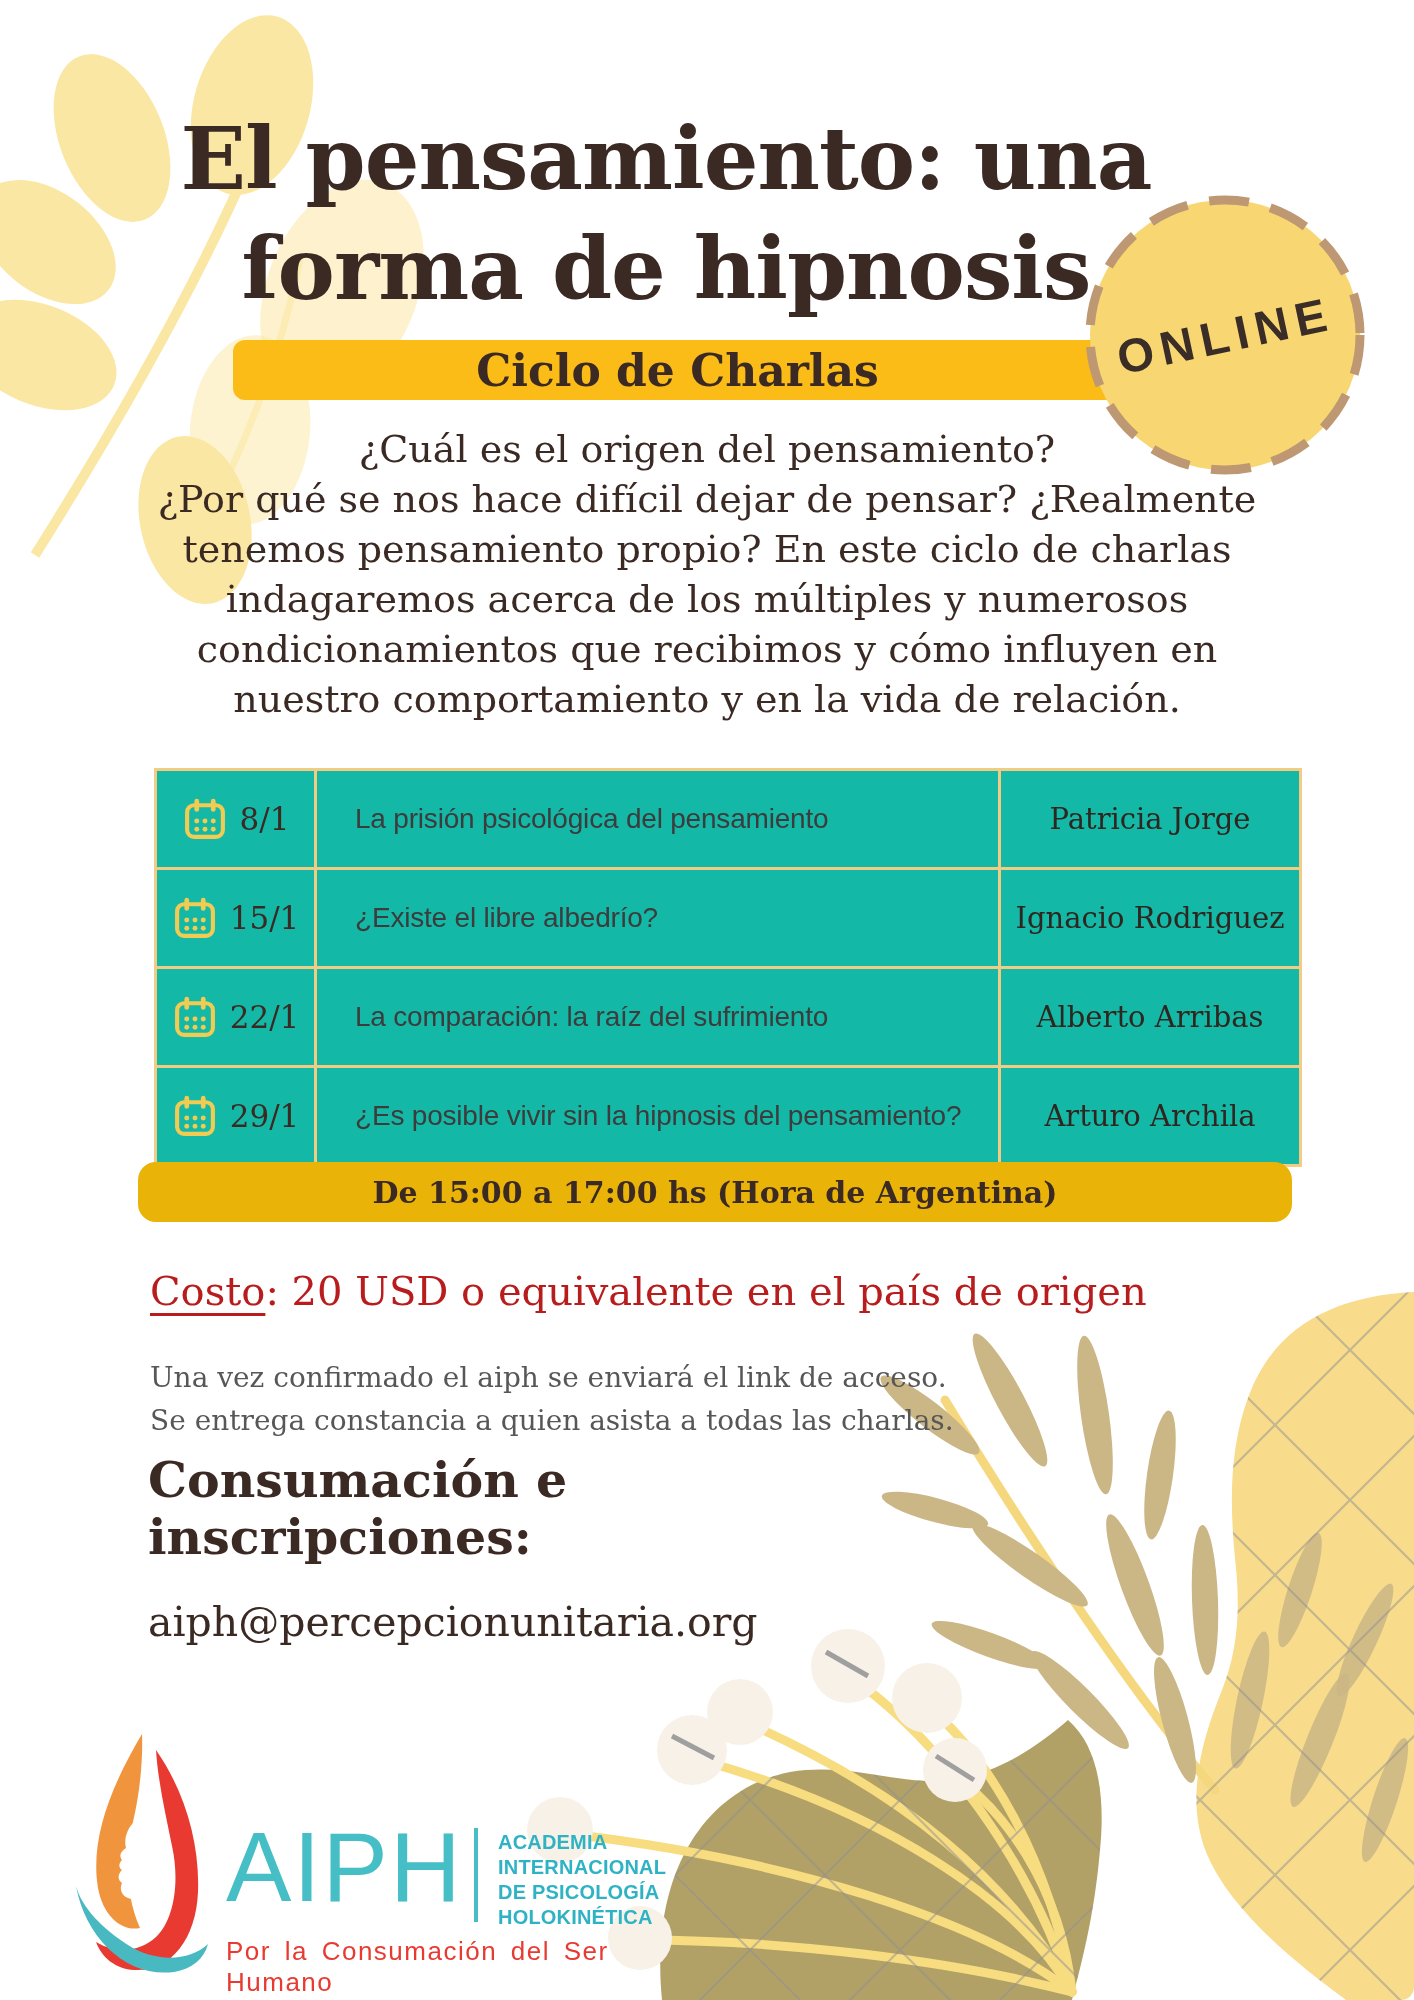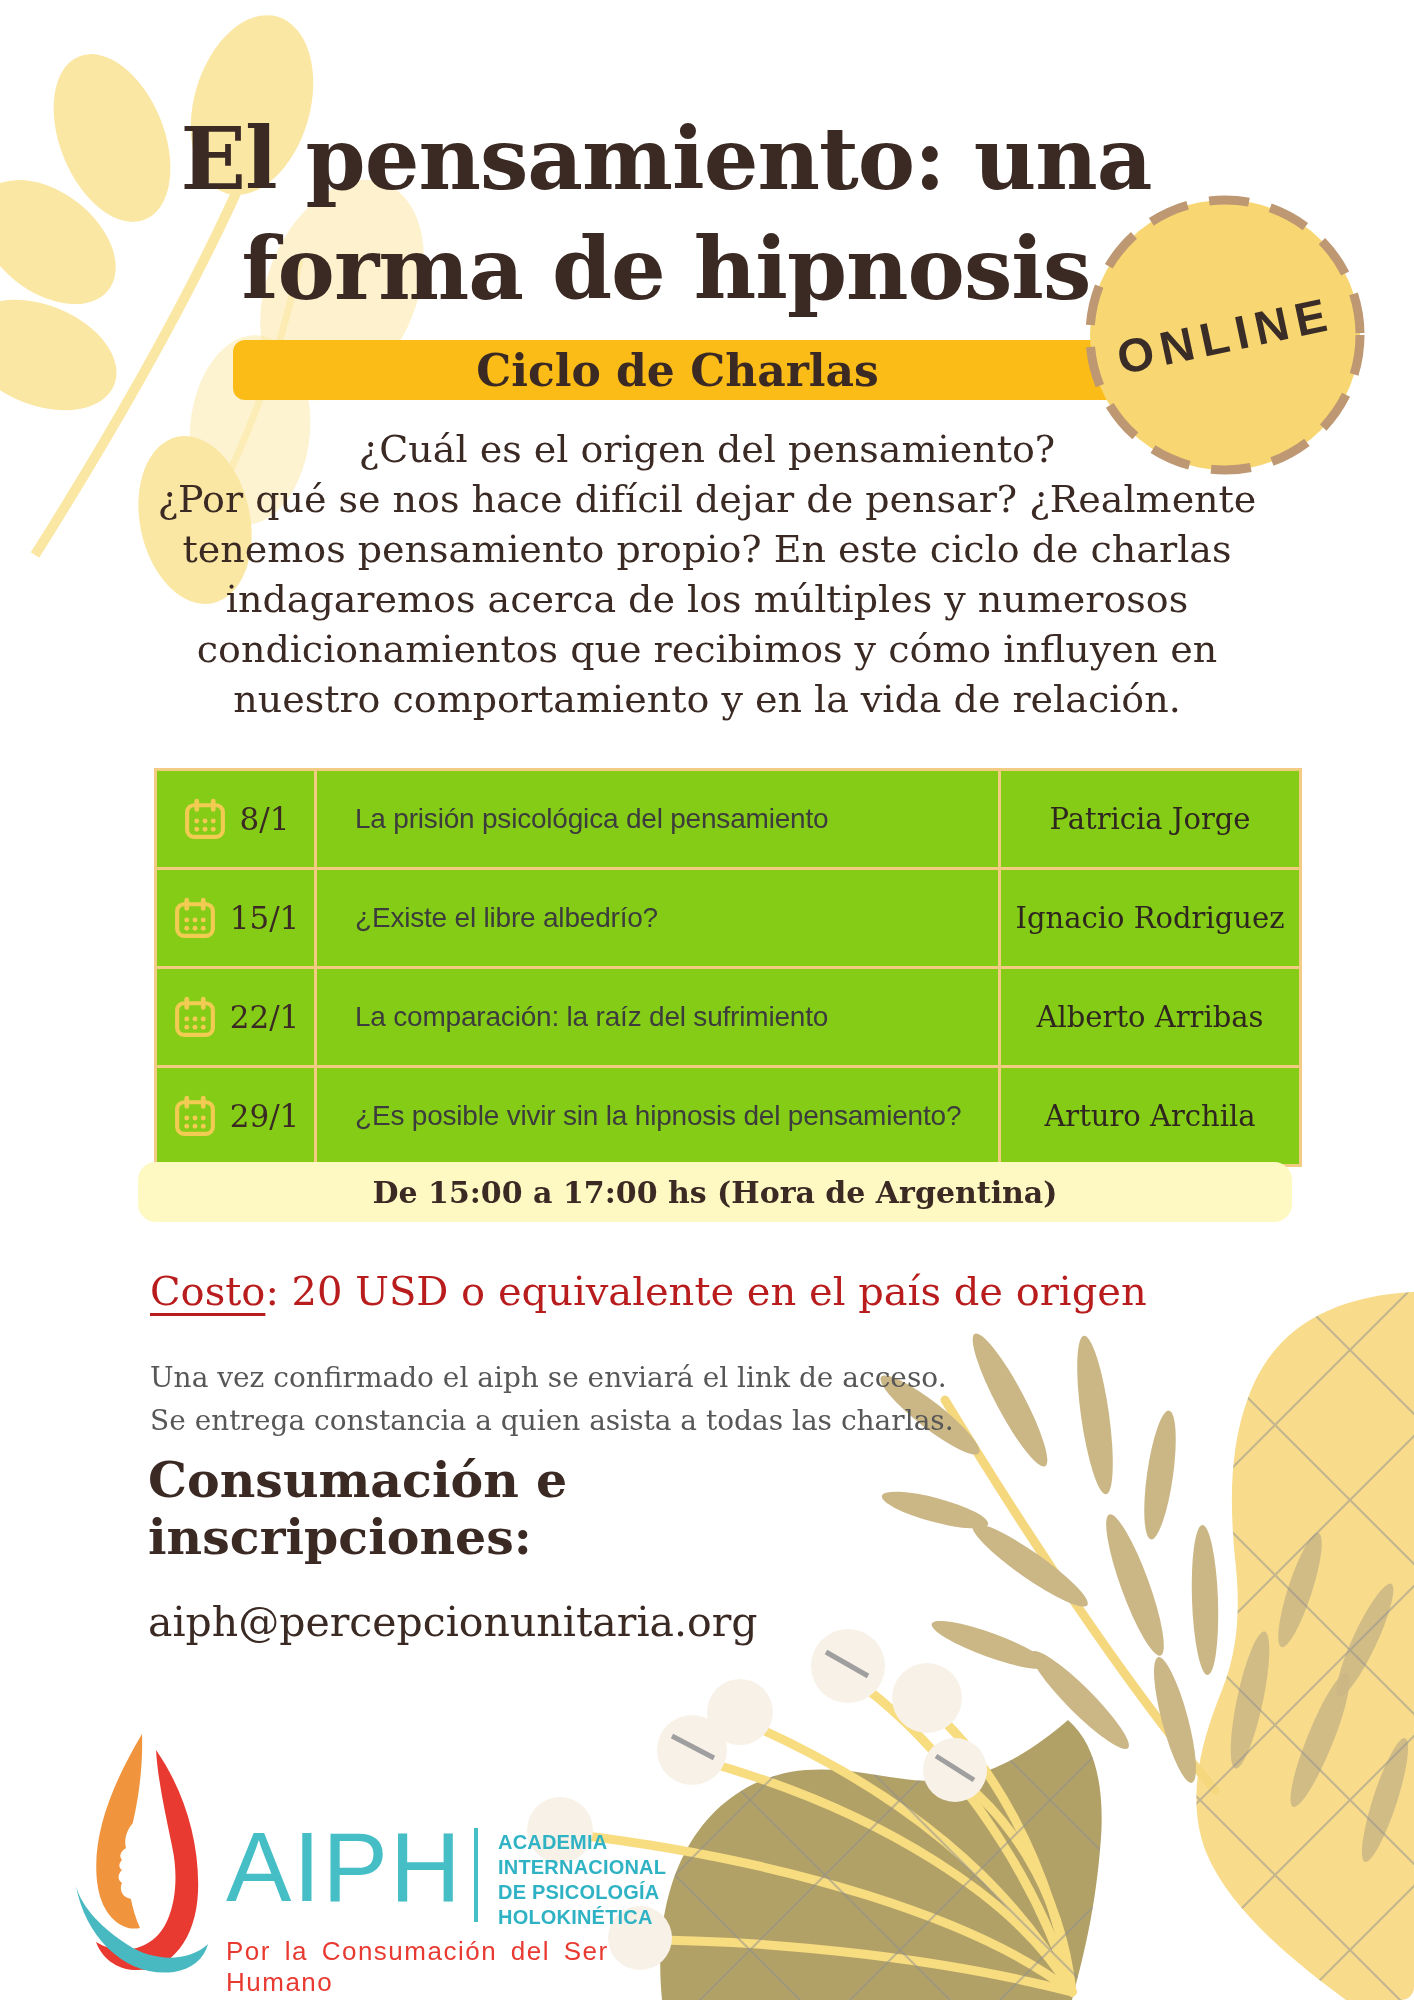--- a/index.html
+++ b/index.html
@@ -25,34 +25,34 @@
     position:absolute;left:0;top:0;width:292px;height:292px;
     display:flex;align-items:center;justify-content:center;transform:rotate(-12deg);
     font-family:"Liberation Sans",sans-serif;font-weight:700;font-size:47px;
     letter-spacing:7px;color:#3A2C26;
   }
   .intro{
     left:107px;top:424px;width:1200px;text-align:center;
     font-size:38px;line-height:50px;color:#3B2A24;
   }
   .schedule{
-    left:154px;top:768px;width:1148px;background:#84cc16;
+    left:154px;top:768px;width:1148px;background:#14b8a6;
     border:3px solid #F4CB82;box-sizing:border-box;
   }
   .s-row{display:grid;grid-template-columns:160px 684px 1fr;height:96px;}
   .s-row + .s-row{border-top:3px solid #F4CB82;}
   .cell{display:flex;align-items:center;box-sizing:border-box;}
   .cell-date{justify-content:center;gap:12px;border-right:3px solid #F4CB82;font-size:31px;}
   .cell-topic{
     padding-left:38px;border-right:3px solid #F4CB82;
     font-family:"Liberation Sans",sans-serif;font-size:28px;color:#3C3C3C;letter-spacing:-0.2px;
   }
   .cell-speaker{justify-content:center;font-size:29px;color:#2F2620;}
   .time-banner{
-    left:138px;top:1162px;width:1154px;height:60px;background:#fef9c3;border-radius:18px;
+    left:138px;top:1162px;width:1154px;height:60px;background:#eab308;border-radius:18px;
     display:flex;align-items:center;justify-content:center;
     font-size:30px;font-weight:700;color:#3B2A24;
   }
   .cost{left:150px;top:1268px;font-size:40px;color:#b91c1c;}
   .cost .u{text-decoration:underline;text-underline-offset:8px;text-decoration-thickness:3px;}
   .notes{left:150px;top:1356px;font-size:28px;line-height:43px;color:#575757;}
   .contact-heading{left:148px;top:1452px;font-size:49px;line-height:57px;font-weight:600;color:#3B2A24;}
   .email{left:148px;top:1598px;font-size:41px;color:#3B2A24;}
 
   .logo{left:70px;top:1730px;width:640px;height:264px;}

